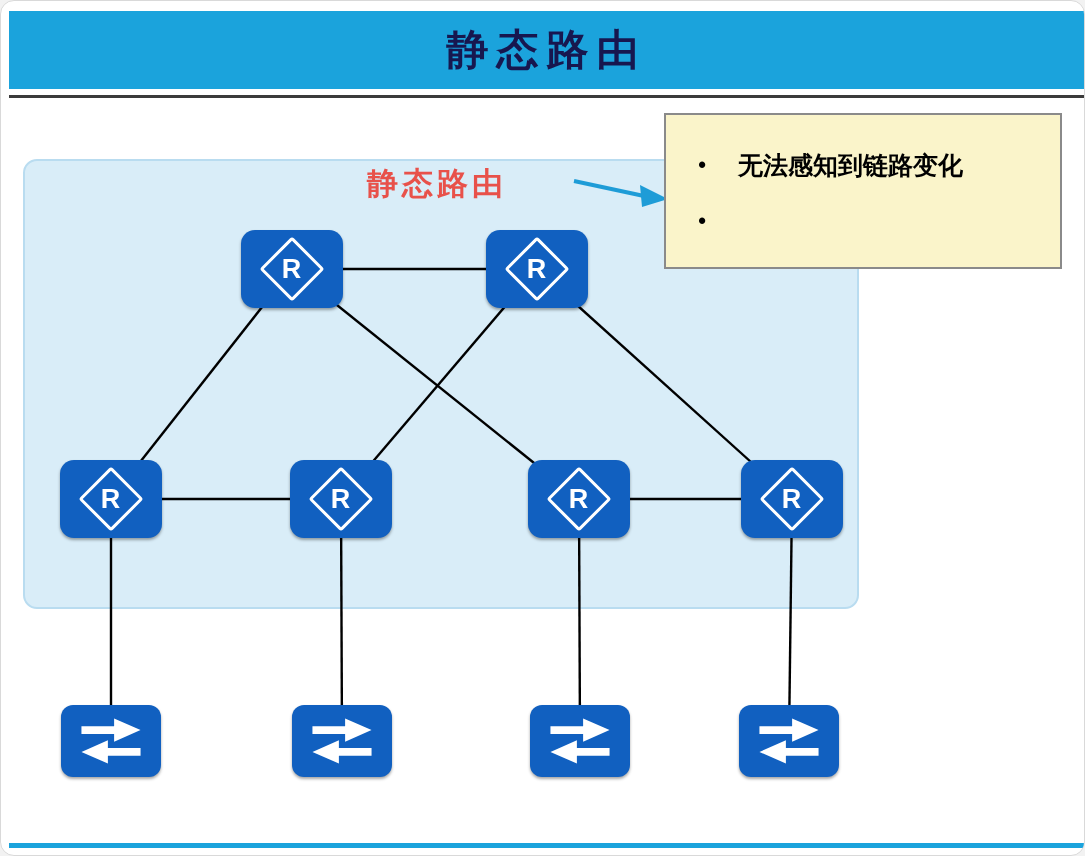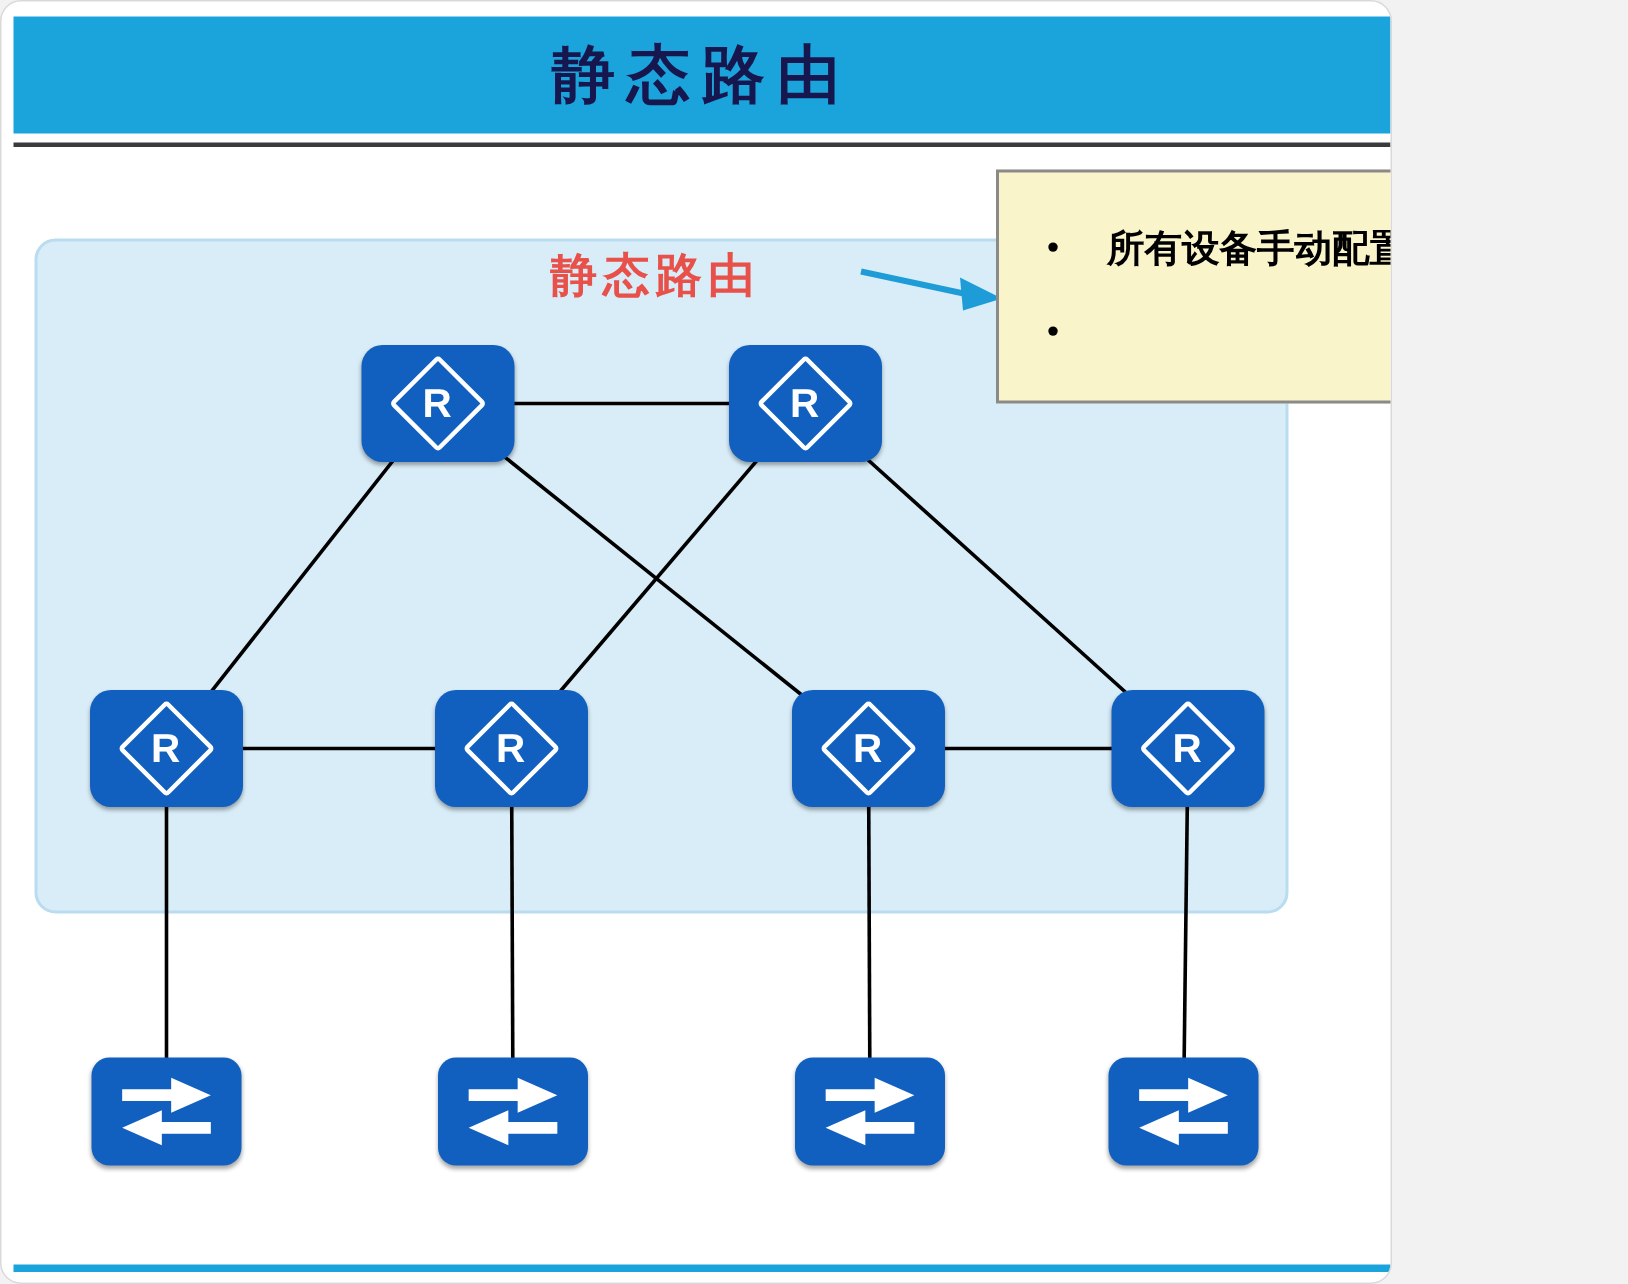--- a/index.html
+++ b/index.html
@@ -3,21 +3,21 @@
 <meta charset="utf-8">
 <style>
   * { box-sizing: border-box; }
   html,body { margin:0; padding:0; }
   body {
     width:1085px; height:856px;
     background:#f2f2f2;
     font-family:"Liberation Sans","DejaVu Sans",sans-serif;
   }
   .page {
-    position:relative; width:928px; height:856px;
+    position:relative; width:1085px; height:856px;
     background:#ffffff; border-radius:14px; overflow:hidden;
     border:1px solid #d9d9d9;
   }
   .banner {
     position:absolute; left:8px; top:10px; right:0; height:78px;
     background:#1BA3DC;
     display:flex; align-items:center; justify-content:center;
   }
   .banner h1 {
     margin:0; font-size:42px; font-weight:800; color:#17174F;
@@ -168,21 +168,21 @@
   <div class="label-red">静态路由</div>
 
   <svg class="callout-arrow" width="120" height="46">
     <path d="M10 14 L80 29" stroke="#1E9CD7" stroke-width="4" fill="none"></path>
     <polygon points="76,18 104,32 78,40" fill="#1E9CD7"></polygon>
   </svg>
 
   <div class="note">
     <div class="note-row">
       <span class="note-bullet">•</span>
-      <span>所有设备手动配置</span>
+      <span>无法感知到链路变化</span>
     </div>
     <div class="note-row">
       <span class="note-bullet">•</span>
     </div>
   </div>
 
   <div class="footer-line"></div>
 
 </div>
 

